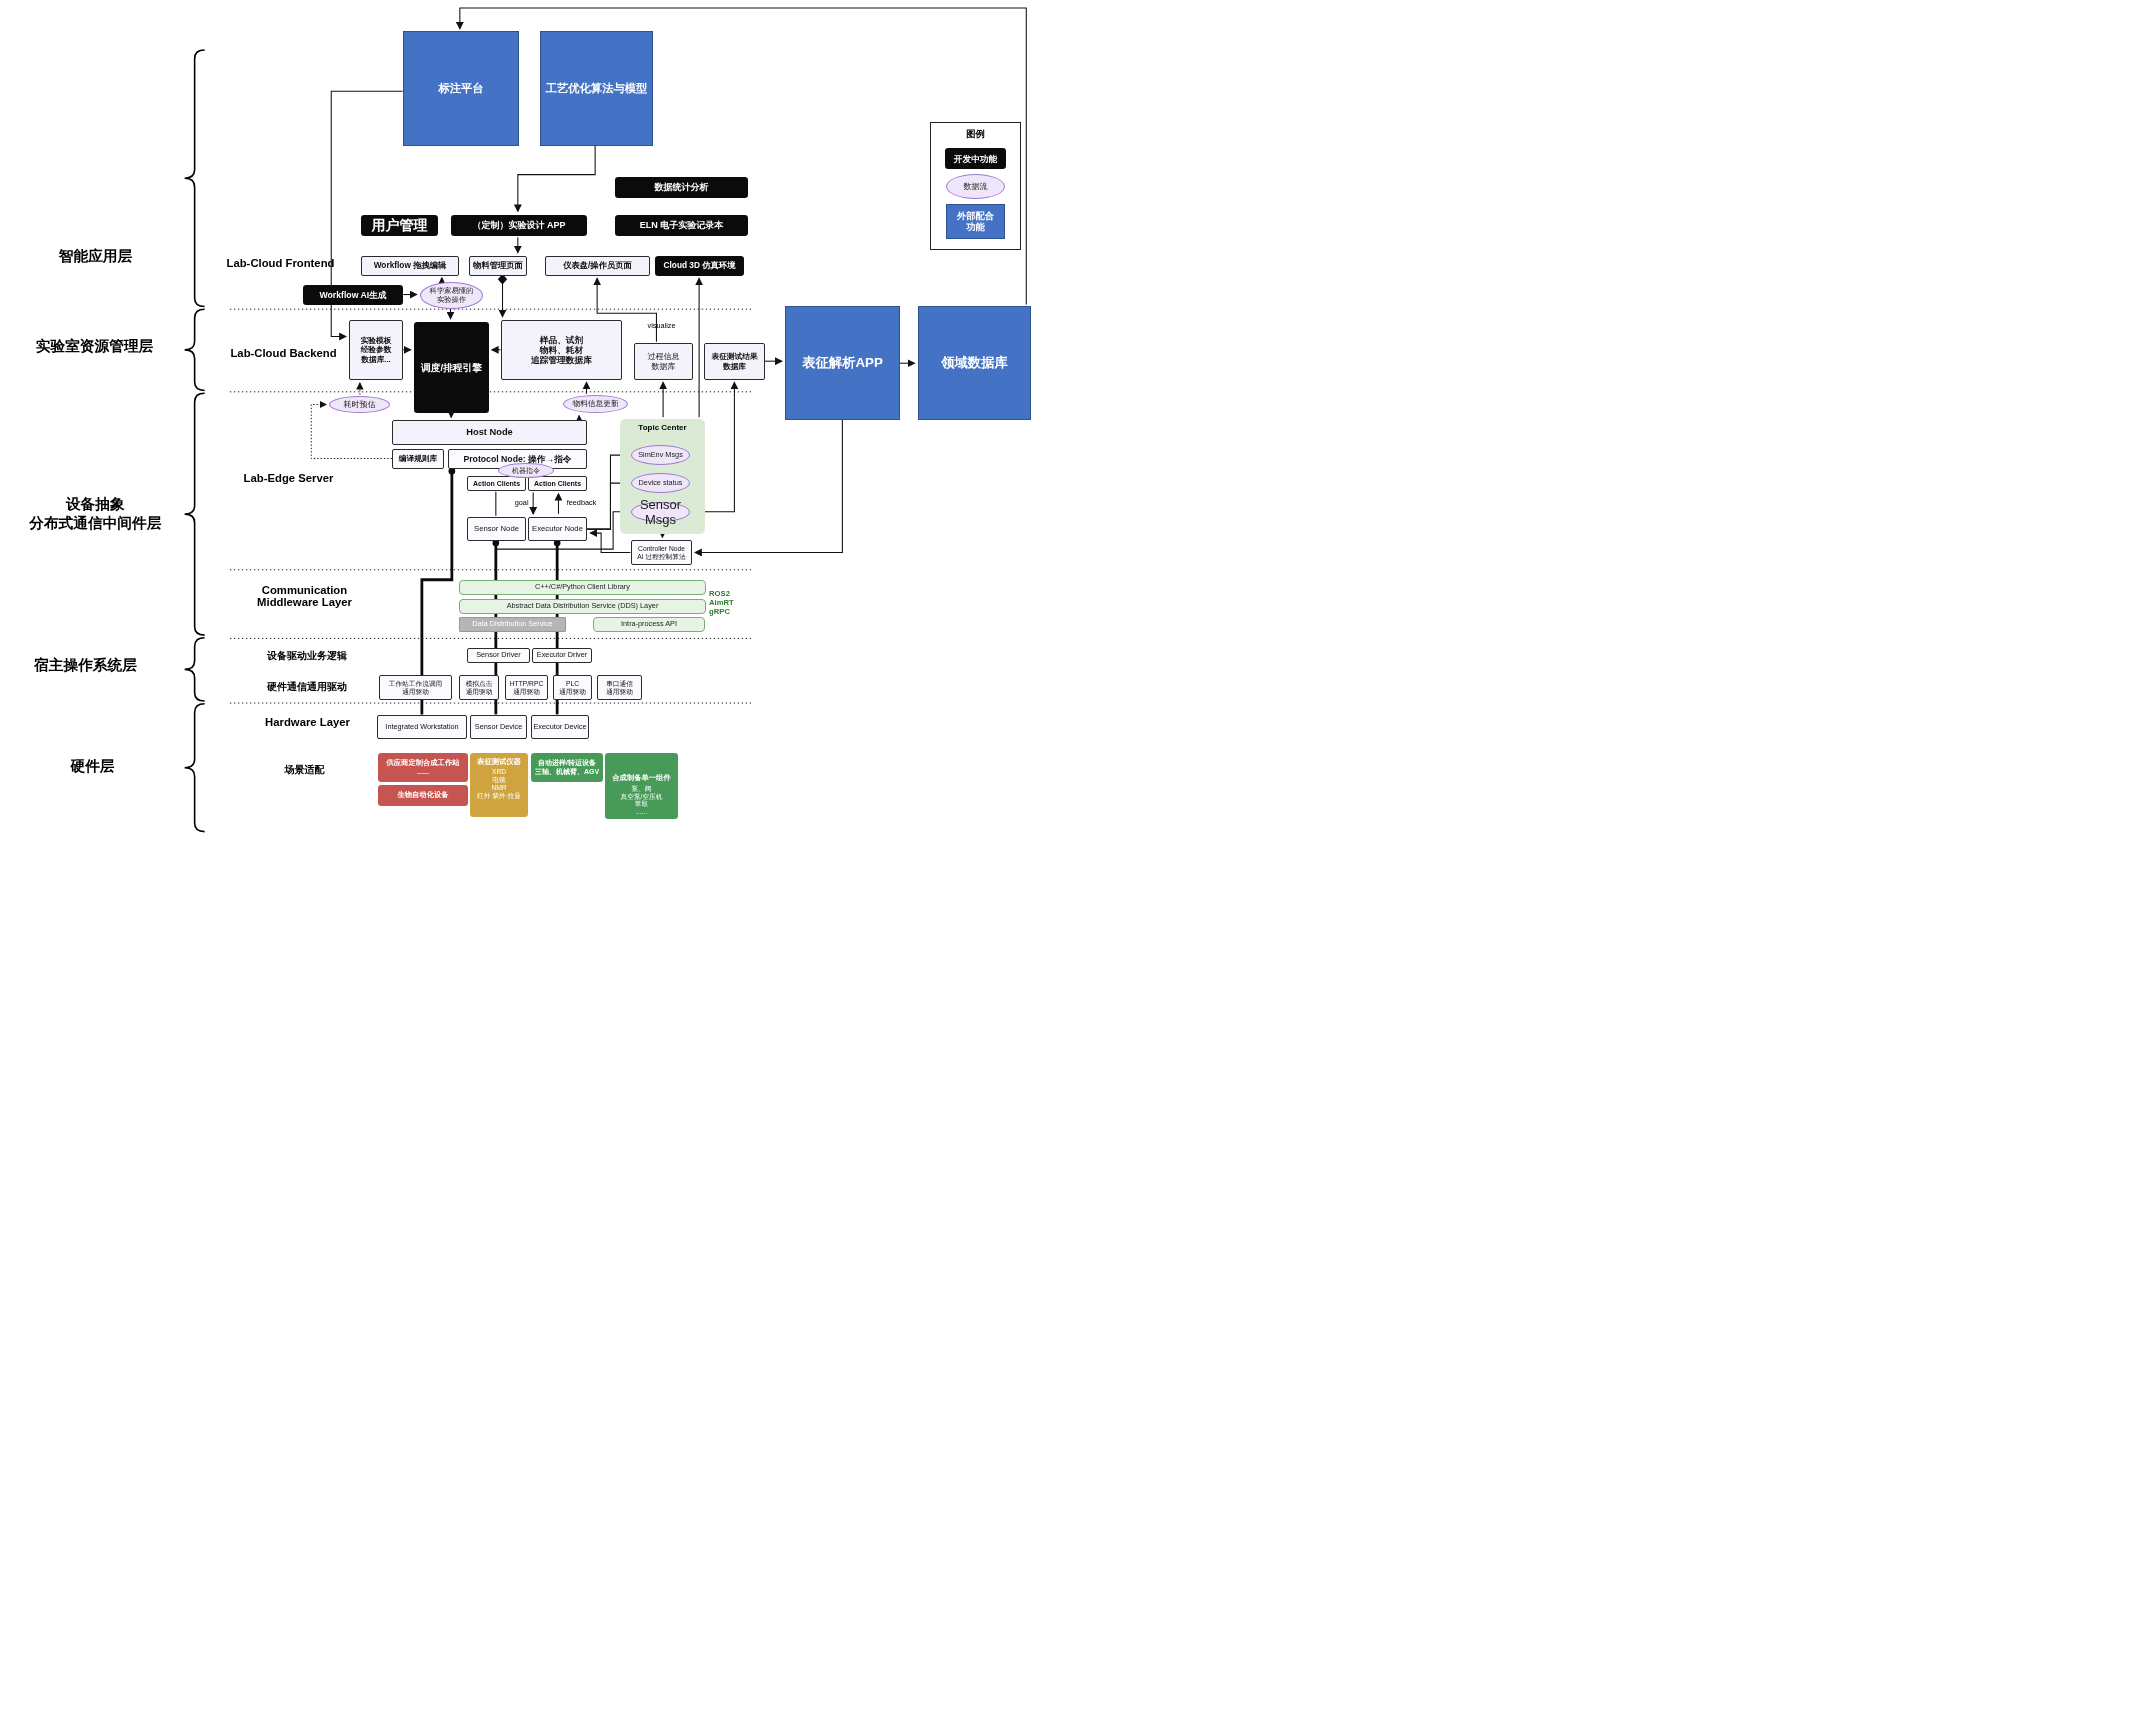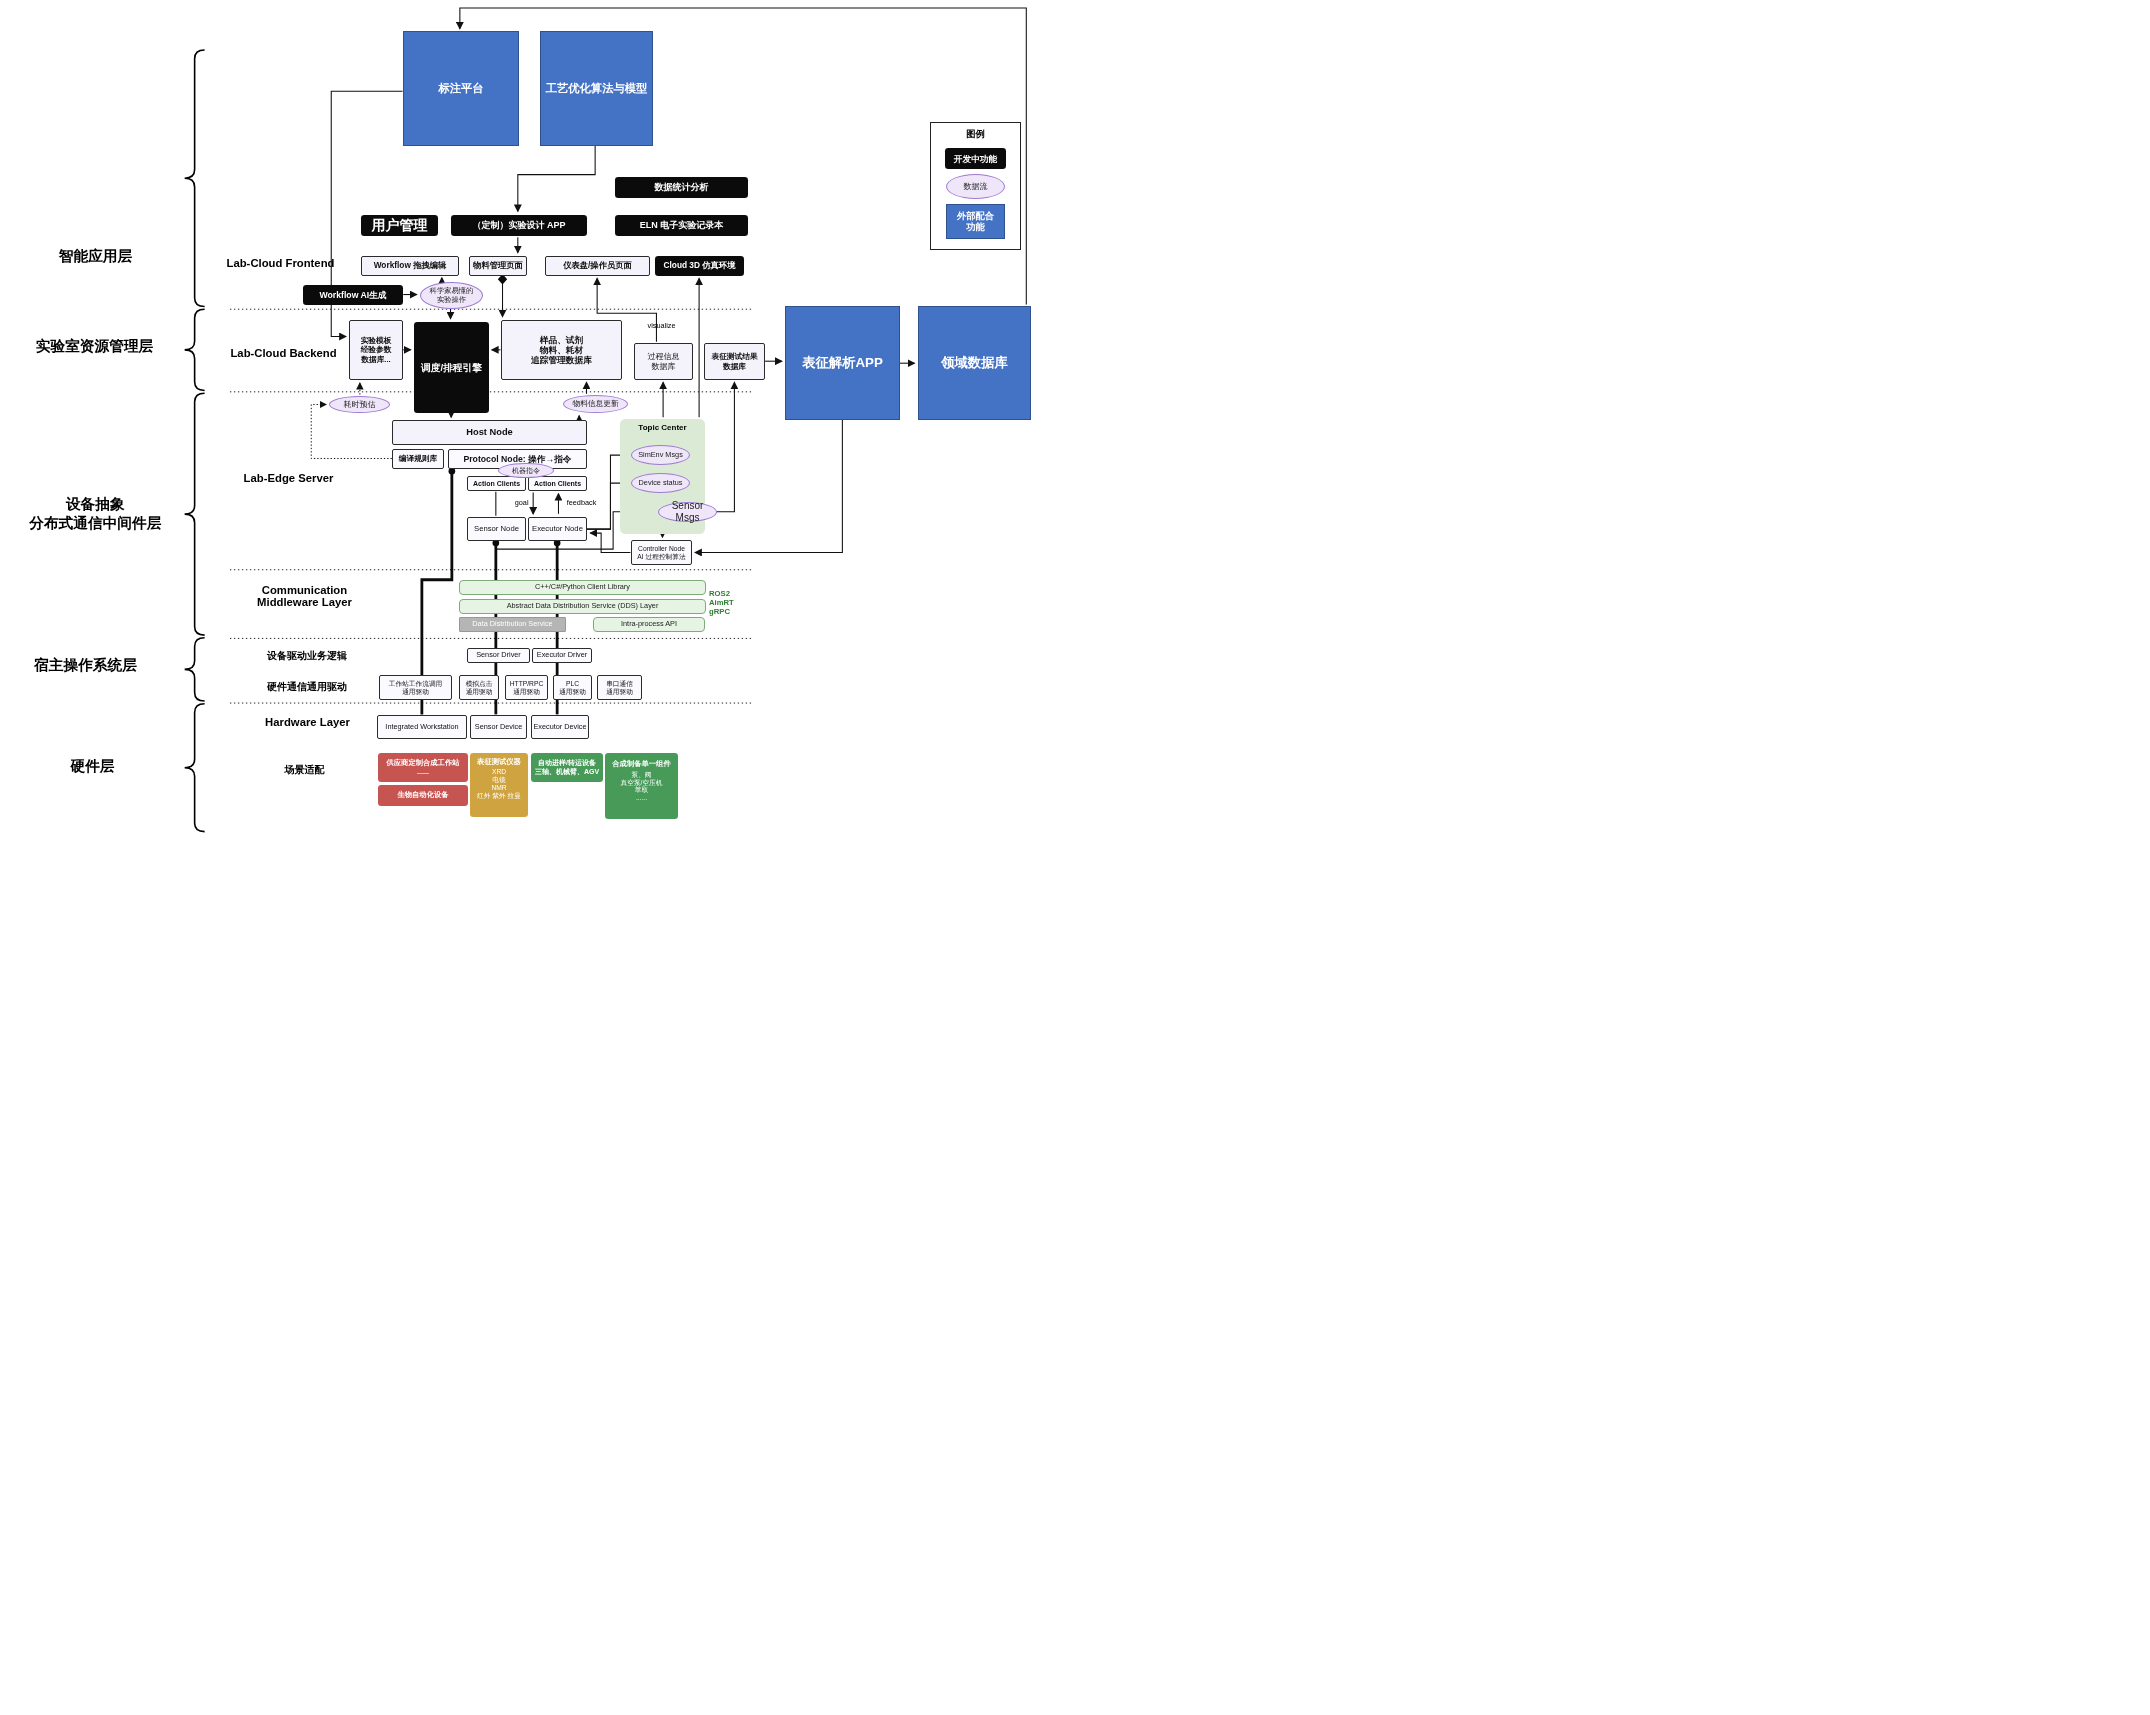--- a/index.html
+++ b/index.html
@@ -147,21 +147,21 @@
   <div class="label small" style="left:641px;top:321px;width:41px;font-size:7.3px;font-weight:normal">visualize</div>
 
   <div class="label" style="left:237px;top:472px;width:103px;font-size:11.3px">Lab-Edge Server</div>
   <div class="box lav" style="left:329px;top:396px;width:61px;height:17.3px;font-size:8px">耗时预估</div>
   <div class="box lav" style="left:563px;top:395px;width:65px;height:18px;font-size:7.7px">物料信息更新</div>
 
   <div class="topic" style="left:620px;top:419px;width:85px;height:115px"></div>
   <div class="label" style="left:620px;top:423px;width:85px;font-size:8px">Topic Center</div>
   <div class="box lav" style="left:631px;top:445px;width:59px;height:20px;font-size:7.3px">SimEnv Msgs</div>
   <div class="box lav" style="left:631px;top:473px;width:59px;height:20px;font-size:7.3px">Device status</div>
-  <div class="box lav" style="left:658px;top:502px;width:59px;height:20px;font-size:10px">Sensor Msgs</div>
+  <div class="box lav" style="left:631px;top:502px;width:59px;height:20px;font-size:13px">Sensor Msgs</div>
 
   <div class="box outline soft" style="left:392px;top:420px;width:195px;height:25px;font-size:9.3px;font-weight:bold">Host Node</div>
   <div class="box outline" style="left:392px;top:449px;width:52px;height:20px;font-size:7.7px;font-weight:bold">编译规则库</div>
   <div class="box outline" style="left:448px;top:449px;width:139px;height:20px;font-size:8.7px;font-weight:bold">Protocol Node: 操作→指令</div>
   <div class="box lav" style="left:498px;top:463px;width:56px;height:15.3px;font-size:7px">机器指令</div>
   <div class="box outline" style="left:467px;top:476px;width:59px;height:15.3px;font-size:7px;font-weight:bold">Action Clients</div>
   <div class="box outline" style="left:528px;top:476px;width:59px;height:15.3px;font-size:7px;font-weight:bold">Action Clients</div>
   <div class="label small" style="left:511px;top:498px;width:21.3px;font-size:7.3px;font-weight:normal">goal</div>
   <div class="label small" style="left:563px;top:498px;width:37px;font-size:7.3px;font-weight:normal">feedback</div>
   <div class="box outline" style="left:467px;top:517px;width:59px;height:24px;font-size:7.7px">Sensor Node</div>
@@ -205,21 +205,21 @@
   <div class="box red" style="left:378px;top:785px;width:90px;height:20.7px;font-size:7.3px">生物自动化设备</div>
   <div class="box gold col" style="left:470px;top:753px;width:58px;height:64px;font-size:7.3px;padding-top:4.7px">
     <span style="font-weight:bold">表征测试仪器</span>
     <span style="font-weight:normal;font-size:6.7px;margin-top:2px">XRD
 电镜
 NMR
 红外 紫外 拉曼</span>
   </div>
   <div class="box greenhw" style="left:531px;top:753px;width:72px;height:29px;font-size:7px">自动进样/转运设备
 三轴、机械臂、AGV</div>
-  <div class="box greenhw col" style="left:605px;top:753px;width:73px;height:66px;font-size:7.3px;padding-top:7px">
+  <div class="box greenhw col" style="left:605px;top:753px;width:73px;height:66px;font-size:7.3px;padding-top:21px">
     <span style="font-weight:bold">合成制备单一组件</span>
     <span style="font-weight:normal;font-size:6.7px;margin-top:2px">泵、阀
 真空泵/空压机
 萃取
 ......</span>
   </div>
 
 </div>
 
 

